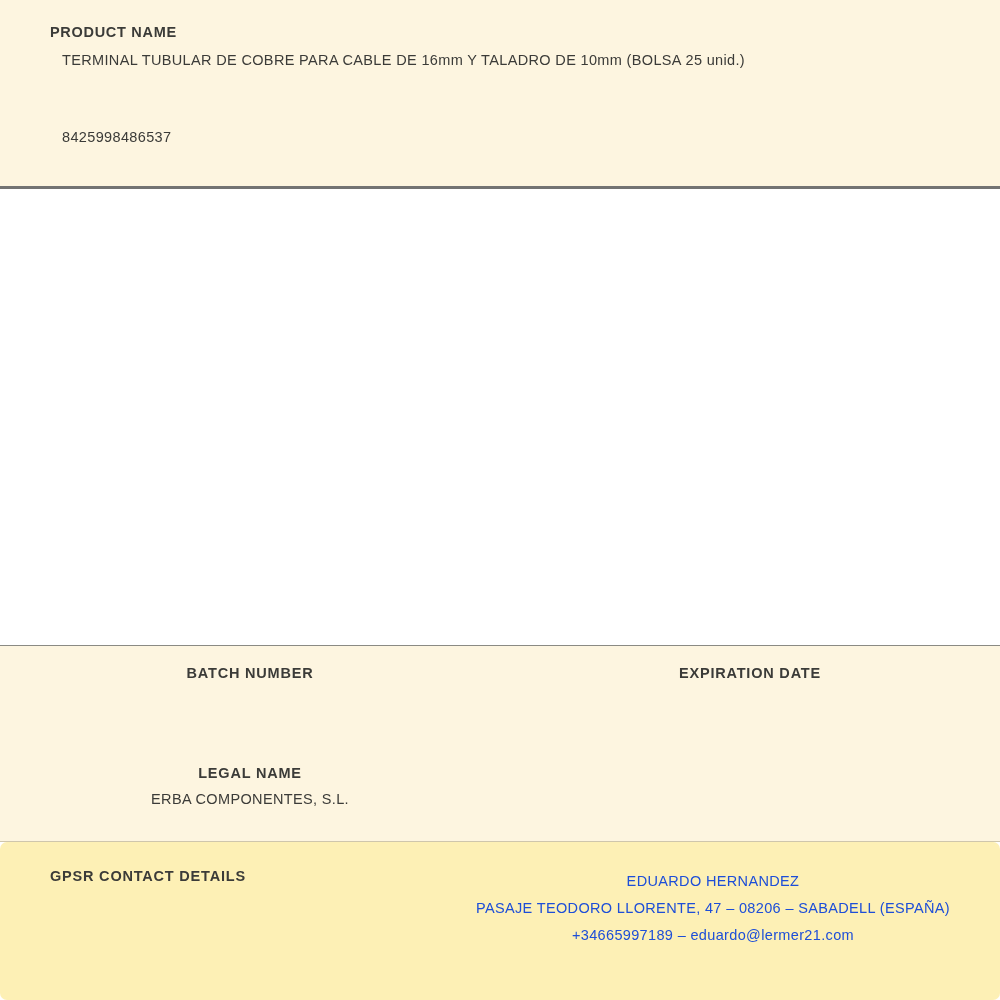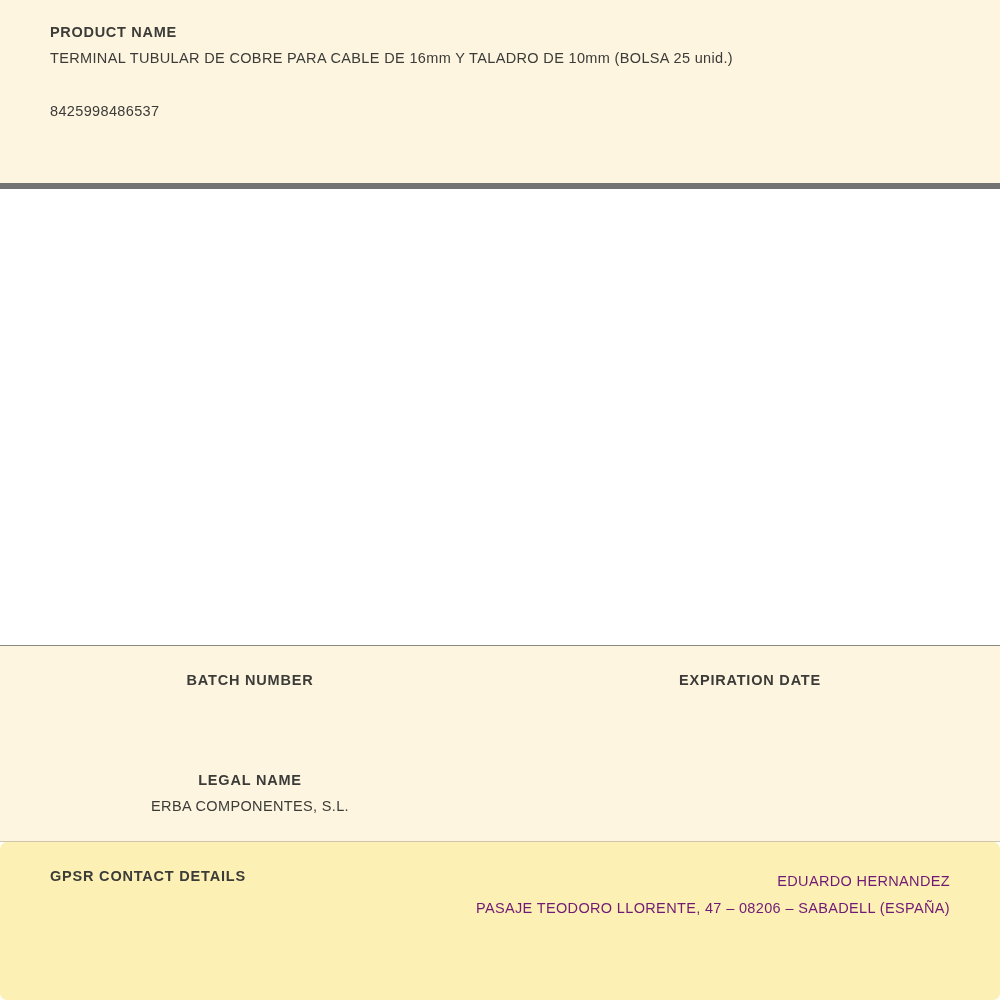--- a/index.html
+++ b/index.html
@@ -21,34 +21,34 @@
     display: flex;
     flex-direction: column;
   }
 
   
   .top-section {
     background: #fdf5e0;
     padding: 24px 50px 0 50px;
     height: 189px;
     box-sizing: border-box;
-    border-bottom: 6px solid #737373;
+    border-bottom: 3px solid #737373;
   }
   .field-label {
     font-size: 14.5px;
     font-weight: bold;
     letter-spacing: 0.7px;
     color: #3b3b38;
     margin: 0 0 10px 0;
   }
   .field-value {
     font-size: 14.5px;
     letter-spacing: 0.35px;
     color: #3b3b38;
-    margin: 0;
+    margin: 12px;
   }
   .block-gap {
     height: 37px;
   }
 
   
   .middle-section {
     background: #ffffff;
     flex: 0 0 456px;
     border-bottom: 1px solid #8a8a84;
@@ -62,21 +62,21 @@
     border-bottom: 1px solid #cfc6ac;
     position: relative;
   }
   .info-grid {
     display: grid;
     grid-template-columns: 1fr 1fr;
     width: 100%;
     box-sizing: border-box;
   }
   .info-row-1 {
-    padding-top: 26px;
+    padding-top: 19px;
   }
   .info-row-2 {
     padding-top: 57px;
   }
   .cell {
     text-align: center;
   }
   .cell-label {
     font-size: 14.5px;
     font-weight: bold;
@@ -104,24 +104,24 @@
     border-radius: 7px;
   }
   .footer-label {
     font-size: 14.5px;
     font-weight: bold;
     letter-spacing: 0.8px;
     color: #3b3b38;
     white-space: nowrap;
   }
   .footer-contact {
-    text-align: right;
+    text-align: center;
     font-size: 14.5px;
     letter-spacing: 0.35px;
-    color: #701a75;
+    color: #1d4ed8;
     line-height: 27px;
   }
   .footer-contact div {
     white-space: nowrap;
   }
 </style>
 </head>
 <body>
 
 <div class="page">
@@ -156,16 +156,17 @@
         <p class="cell-value">ERBA COMPONENTES, S.L.</p>
       </div>
     </div>
   </section>
 
   <footer class="footer-section">
     <div class="footer-label">GPSR CONTACT DETAILS</div>
     <div class="footer-contact">
       <div>EDUARDO HERNANDEZ</div>
       <div>PASAJE TEODORO LLORENTE, 47 – 08206 – SABADELL (ESPAÑA)</div>
+      <div>+34665997189 – eduardo@lermer21.com</div>
     </div>
   </footer>
 
 </div>
 
 </body></html>

